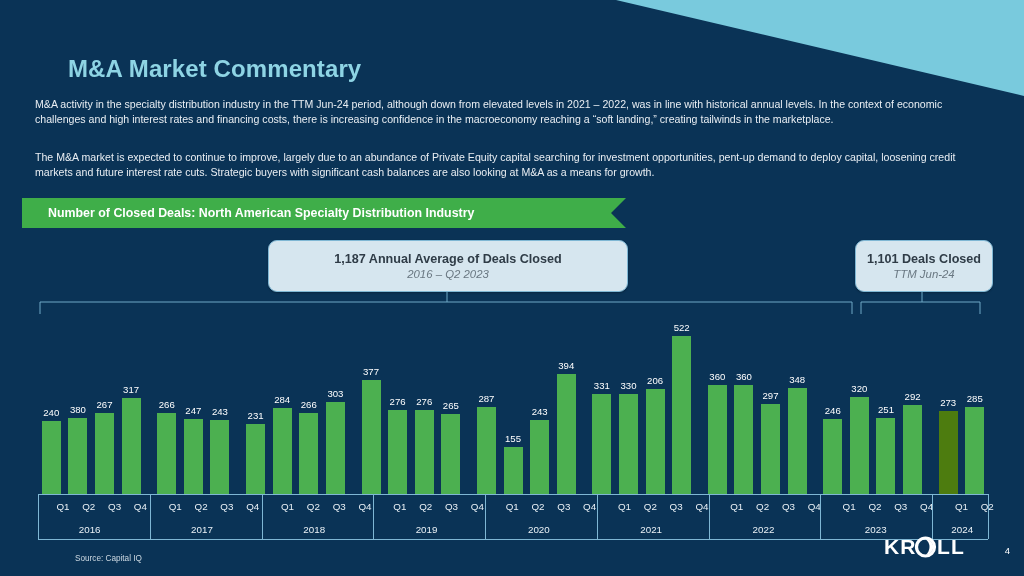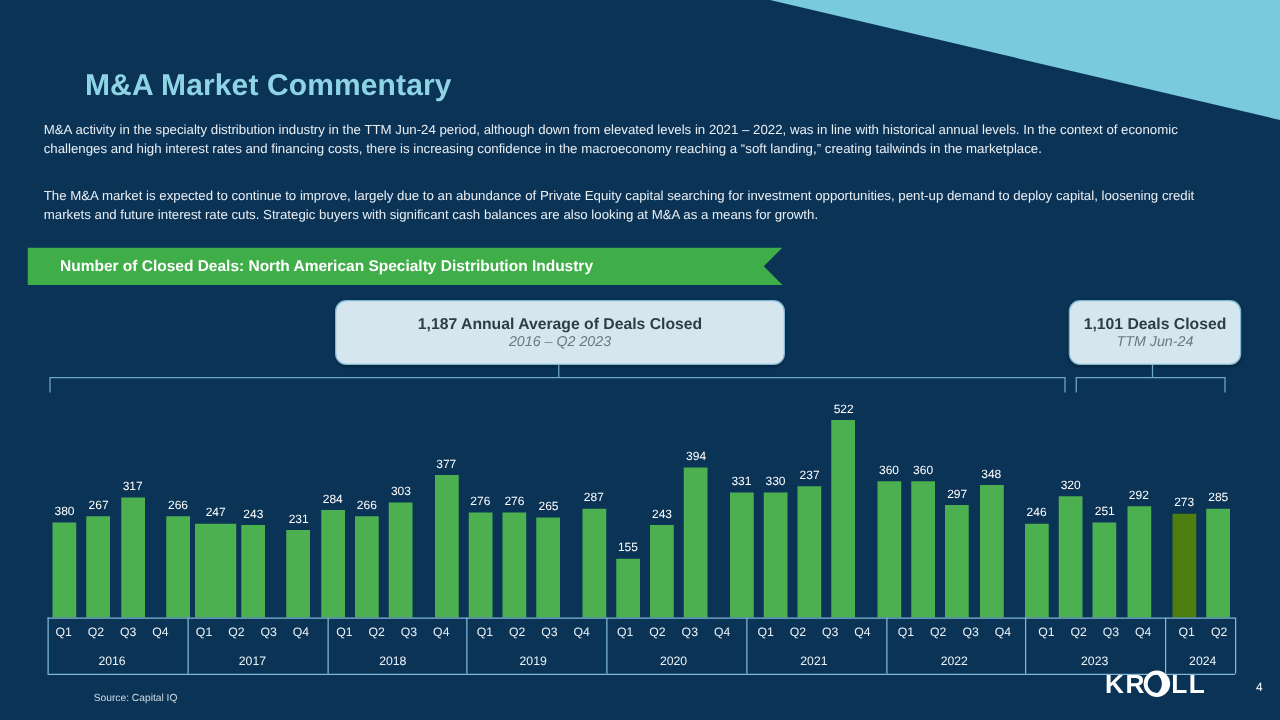--- a/index.html
+++ b/index.html
@@ -70,21 +70,21 @@
     font-size:9.6px;color:#ffffff;white-space:nowrap;
   }
   .gap-l{margin-left:9px;}
 
   
   .axis{
     position:absolute;left:38px;top:494px;width:950px;height:46px;
   }
   .axis-line{position:absolute;left:0;top:0;width:100%;height:1px;background:#7fb7d4;}
   .axis-bot{position:absolute;left:0;top:45px;width:100%;height:1px;background:#7fb7d4;}
-  .qrow{position:absolute;left:0;top:0;width:100%;height:24px;display:flex;}
+  .qrow{position:absolute;left:12px;top:0;width:100%;height:24px;display:flex;}
   .qcell{flex:1 1 0;display:flex;align-items:center;justify-content:center;
          font-size:9.8px;color:#eaf1f6;}
   .yrow{position:absolute;left:0;top:24px;width:100%;height:22px;display:flex;}
   .ycell{display:flex;align-items:center;justify-content:center;
          font-size:9.8px;color:#eaf1f6;}
   .vsep{position:absolute;top:0;width:1px;height:45px;background:#7fb7d4;}
 
   
   .source{
     position:absolute;left:75px;top:554px;font-size:8.2px;color:#cdd9e2;
@@ -134,41 +134,46 @@
 
       <path d="M40,22 L40,10 L447,10 M447,10 L852,10 L852,22 M447,0 L447,10" fill="none" stroke="#6fa9c6" stroke-width="1"></path>
 
       <path d="M861,22 L861,10 L980,10 L980,22 M922,0 L922,10" fill="none" stroke="#6fa9c6" stroke-width="1"></path>
     </svg>
   </div>
 
   <div class="chart">
     <div class="bars">
         <div class="bar-cell">
+          <div class="bar" style="height: 72.8571px; background: rgb(76, 176, 80);">
+            <span class="bar-val">240</span>
+          </div>
+        </div>
+        <div class="bar-cell">
           <div class="bar" style="height: 75.8929px; background: rgb(76, 176, 80);">
             <span class="bar-val">380</span>
           </div>
         </div>
         <div class="bar-cell">
           <div class="bar" style="height: 81.0536px; background: rgb(76, 176, 80);">
             <span class="bar-val">267</span>
           </div>
         </div>
         <div class="bar-cell">
           <div class="bar" style="height: 96.2321px; background: rgb(76, 176, 80);">
             <span class="bar-val">317</span>
           </div>
         </div>
         <div class="bar-cell gap-l">
           <div class="bar" style="height: 80.75px; background: rgb(76, 176, 80);">
             <span class="bar-val">266</span>
           </div>
         </div>
         <div class="bar-cell">
-          <div class="bar" style="height: 74.9821px; background: rgb(76, 176, 80); padding-left: 14px;">
+          <div class="bar" style="height: 74.9821px; background: rgb(76, 176, 80);">
             <span class="bar-val">247</span>
           </div>
         </div>
         <div class="bar-cell">
           <div class="bar" style="height: 73.7679px; background: rgb(76, 176, 80);">
             <span class="bar-val">243</span>
           </div>
         </div>
         <div class="bar-cell gap-l">
           <div class="bar" style="height: 70.125px; background: rgb(76, 176, 80);">
@@ -235,21 +240,21 @@
             <span class="bar-val">331</span>
           </div>
         </div>
         <div class="bar-cell">
           <div class="bar" style="height: 100.179px; background: rgb(76, 176, 80);">
             <span class="bar-val">330</span>
           </div>
         </div>
         <div class="bar-cell">
           <div class="bar" style="height: 105.036px; background: rgb(76, 176, 80);">
-            <span class="bar-val">237</span>
+            <span class="bar-val">206</span>
           </div>
         </div>
         <div class="bar-cell">
           <div class="bar" style="height: 158.464px; background: rgb(76, 176, 80);">
             <span class="bar-val">522</span>
           </div>
         </div>
         <div class="bar-cell gap-l">
           <div class="bar" style="height: 109.286px; background: rgb(76, 176, 80);">
             <span class="bar-val">360</span>

